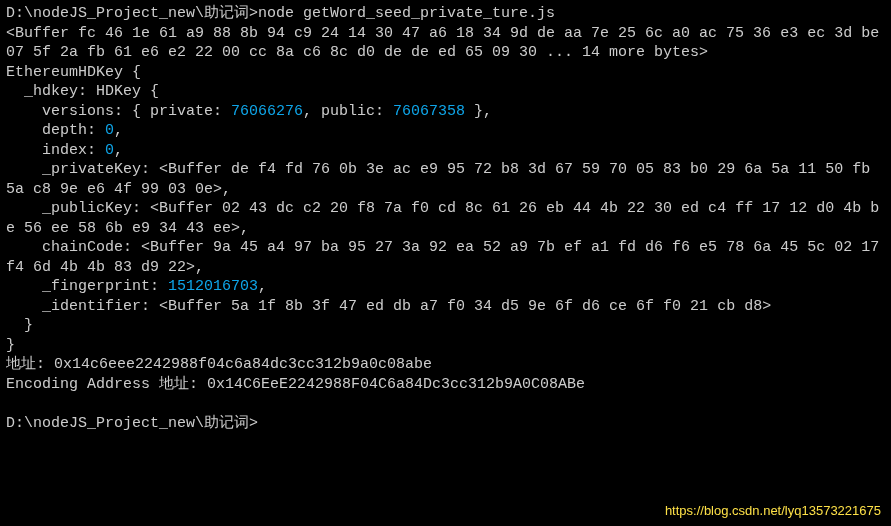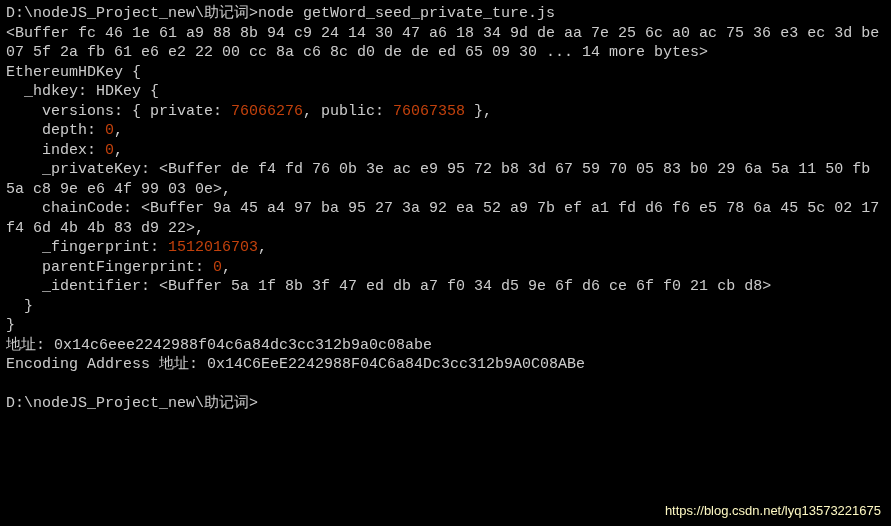--- a/index.html
+++ b/index.html
@@ -17,46 +17,46 @@
       height: 526px;
       padding: 4px 6px;
       position: relative;
       overflow: hidden;
     }
     .line {
       white-space: pre-wrap;
       word-break: break-all;
     }
     .number {
-      color: #c2410c;
+      color: #0ea5e9;
     }
     .watermark {
       position: absolute;
       bottom: 6px;
       right: 10px;
-      color: #fef9c3;
+      color: #fde047;
       font-size: 13px;
       font-family: Arial, sans-serif;
     }
   </style>
 </head>
 <body>
 
 <div class="terminal">
   <div class="line">D:\nodeJS_Project_new\助记词&gt;node getWord_seed_private_ture.js</div>
   <div class="line">&lt;Buffer fc 46 1e 61 a9 88 8b 94 c9 24 14 30 47 a6 18 34 9d de aa 7e 25 6c a0 ac 75 36 e3 ec 3d be 07 5f 2a fb 61 e6 e2 22 00 cc 8a c6 8c d0 de de ed 65 09 30 ... 14 more bytes&gt;</div>
   <div class="line">EthereumHDKey {</div>
   <div class="line">  _hdkey: HDKey {</div>
   <div class="line"><span>    versions: { private: </span><span class="number">76066276</span><span>, public: </span><span class="number">76067358</span><span> },</span></div>
   <div class="line"><span>    depth: </span><span class="number">0</span><span>,</span></div>
   <div class="line"><span>    index: </span><span class="number">0</span><span>,</span></div>
   <div class="line">    _privateKey: &lt;Buffer de f4 fd 76 0b 3e ac e9 95 72 b8 3d 67 59 70 05 83 b0 29 6a 5a 11 50 fb 5a c8 9e e6 4f 99 03 0e&gt;,</div>
+  <div class="line">    _publicKey: &lt;Buffer 02 43 dc c2 20 f8 7a f0 cd 8c 61 26 eb 44 4b 22 30 ed c4 ff 17 12 d0 4b be 56 ee 58 6b e9 34 43 ee&gt;,</div>
   <div class="line">    chainCode: &lt;Buffer 9a 45 a4 97 ba 95 27 3a 92 ea 52 a9 7b ef a1 fd d6 f6 e5 78 6a 45 5c 02 17 f4 6d 4b 4b 83 d9 22&gt;,</div>
   <div class="line"><span>    _fingerprint: </span><span class="number">1512016703</span><span>,</span></div>
-  <div class="line"><span>    parentFingerprint: </span><span class="number">0</span><span>,</span></div>
   <div class="line">    _identifier: &lt;Buffer 5a 1f 8b 3f 47 ed db a7 f0 34 d5 9e 6f d6 ce 6f f0 21 cb d8&gt;</div>
   <div class="line">  }</div>
   <div class="line">}</div>
   <div class="line">地址: 0x14c6eee2242988f04c6a84dc3cc312b9a0c08abe</div>
   <div class="line">Encoding Address 地址: 0x14C6EeE2242988F04C6a84Dc3cc312b9A0C08ABe</div>
   <div class="line">&nbsp;</div>
   <div class="line">D:\nodeJS_Project_new\助记词&gt;</div>
 </div>
 
 <div class="watermark">https://blog.csdn.net/lyq13573221675</div>

